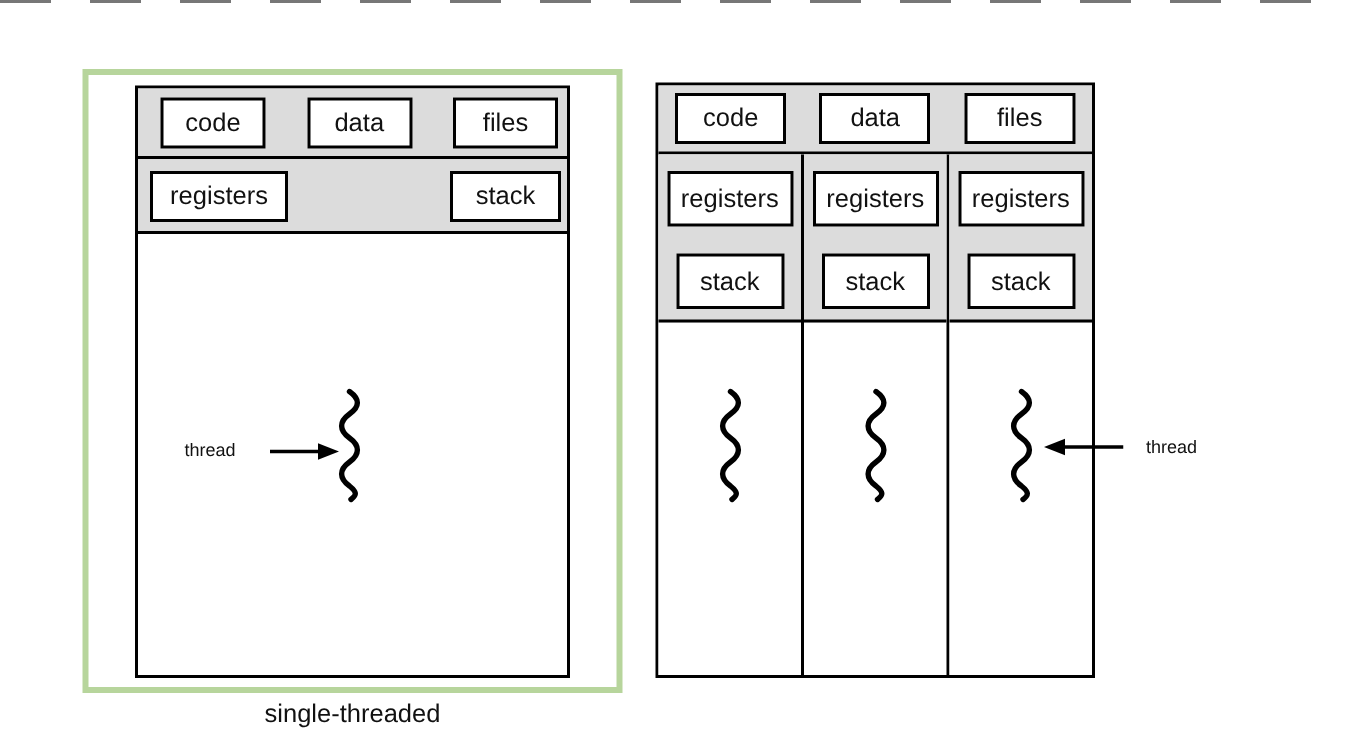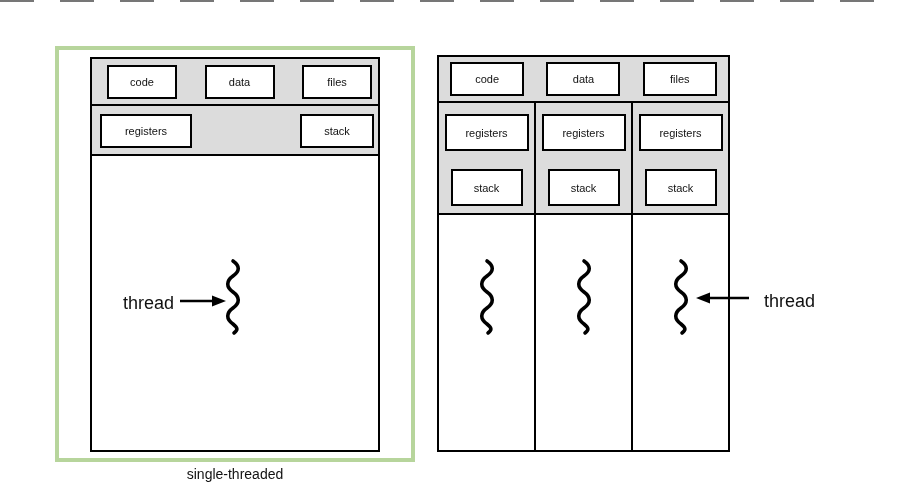--- a/index.html
+++ b/index.html
@@ -35,21 +35,21 @@
     width: 290px; height: 395px;
     border: 2px solid #000; background: #fff;
   }
   .band { background: #dcdcdc; border-bottom: 2px solid #000; position: relative; }
   .band1 { height: 47px; display: flex; align-items: center;
            justify-content: space-between; padding: 0 6px 0 15px; }
   .band2 { height: 50px; }
   .cell {
     border: 2px solid #000; background: #fff;
     height: 34px; display: flex; align-items: center; justify-content: center;
-    font-size: 11px;
+    font-size: 17px;
   }
   .cell.w70 { width: 70px; }
   .regs-left  { position: absolute; left: 8px;  top: 8px; width: 92px; }
   .stack-left { position: absolute; right: 4px; top: 8px; width: 74px; }
   
   .mt-box {
     position: absolute; left: 437px; top: 55px;
     width: 293px; height: 397px;
     border: 2px solid #000; background: #fff;
   }
@@ -63,28 +63,28 @@
   .col-gray { height: 112px; background:#dcdcdc; border-bottom: 2px solid #000;
               display: flex; flex-direction: column; align-items: center; }
   .col-gray .regs  { width: 84px; height: 37px; margin-top: 11px; }
   .col-gray .stack { width: 72px; height: 37px; margin-top: 18px; }
   
   .squiggle { position: absolute; width: 22px; height: 78px; }
   .sq-left  { left: 222px; top: 258px; }
   .sq-c1 { left: 476px; top: 258px; }
   .sq-c2 { left: 573px; top: 258px; }
   .sq-c3 { left: 670px; top: 258px; }
-  .thread-label { position: absolute; font-size: 18px; color:#111; }
+  .thread-label { position: absolute; font-size: 12px; color:#111; }
   .thread-left  { left: 123px; top: 293px; }
   .thread-right { left: 764px; top: 291px; }
   .arrow-svg { position: absolute; }
   .arrow-left-panel  { left: 180px; top: 294px; }
   .arrow-right-panel { left: 695px; top: 291px; }
   .caption {
-    position: absolute; top: 466px; font-size: 14px; text-align: center; color:#111;
+    position: absolute; top: 466px; font-size: 17px; text-align: center; color:#111;
   }
   .caption-left  { left: 55px;  width: 360px; }
   .caption-right { left: 437px; width: 293px; }
 </style>
 </head>
 <body>
 
 <div class="canvas">
 
   <div class="top-dashes"></div>

